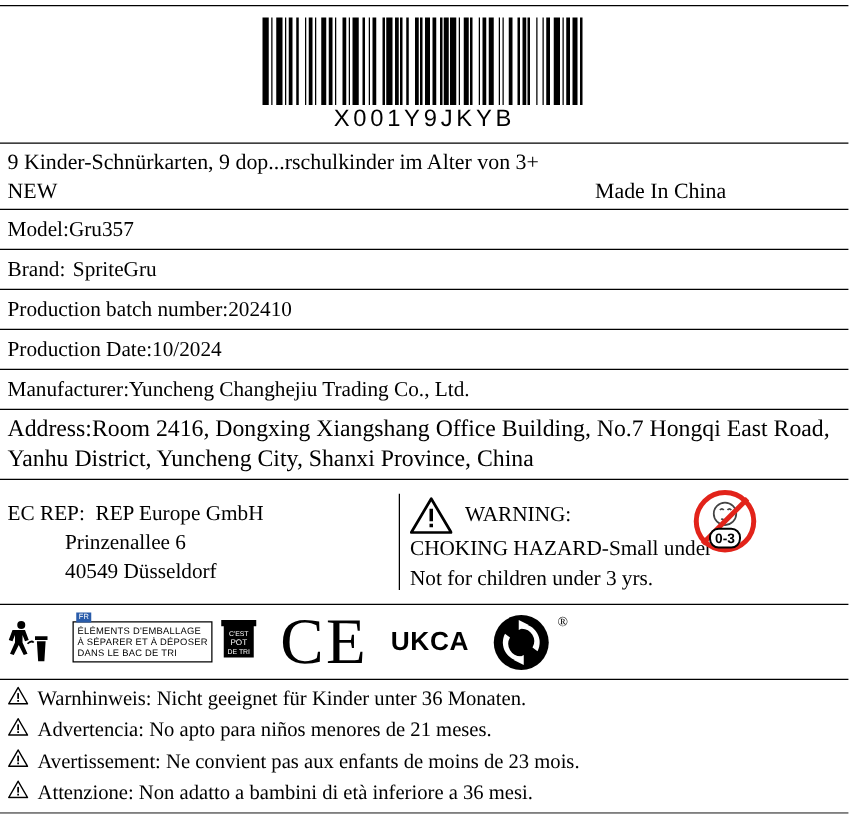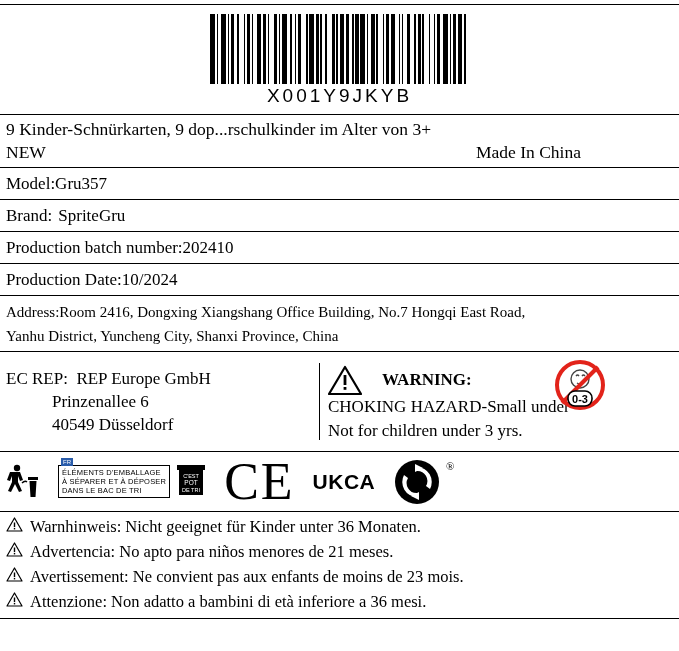--- a/index.html
+++ b/index.html
@@ -84,21 +84,21 @@
   .text-row {
     font-size: 17px;
     line-height: 25px;
     height: 32px;
     padding: 3px 6px;
   }
   .brand-row .label-key {
     margin-right: 6px;
   }
   .addr-row {
-    font-size: 15px;
+    font-size: 19px;
     line-height: 24px;
     height: 56px;
     padding: 4px 6px;
   }
 
   
   .rep-row {
     display: flex;
     height: 100px;
     align-items: center;
@@ -118,22 +118,21 @@
     flex: 1;
     position: relative;
     padding: 8px 6px 4px 8px;
     font-size: 17px;
     line-height: 24px;
     box-sizing: border-box;
   }
   .warn-head {
     display: flex;
     align-items: center;
-    gap: 20px;
-    font-weight: bold;
+    gap: 10px;
   }
   .tri-warning {
     width: 34px;
     height: 30px;
     position: relative;
     flex: 0 0 auto;
   }
   .tri-warning svg { display: block; }
 
   .no03 {
@@ -345,20 +344,23 @@
     </div>
 
     <div class="row text-row">
       <span>Production batch number:202410</span>
     </div>
 
     <div class="row text-row">
       <span>Production Date:10/2024</span>
     </div>
 
+    <div class="row text-row">
+      <span>Manufacturer:Yuncheng Changhejiu Trading Co., Ltd.</span>
+    </div>
 
     <div class="row addr-row">
       <div>Address:Room 2416, Dongxing Xiangshang Office Building, No.7 Hongqi East Road,</div>
       <div>Yanhu District, Yuncheng City, Shanxi Province, China</div>
     </div>
 
     <div class="row rep-row">
       <div class="rep-left">
         <div><span>EC REP:</span>&nbsp; <span>REP Europe GmbH</span></div>
         <div class="indent">Prinzenallee 6</div>

